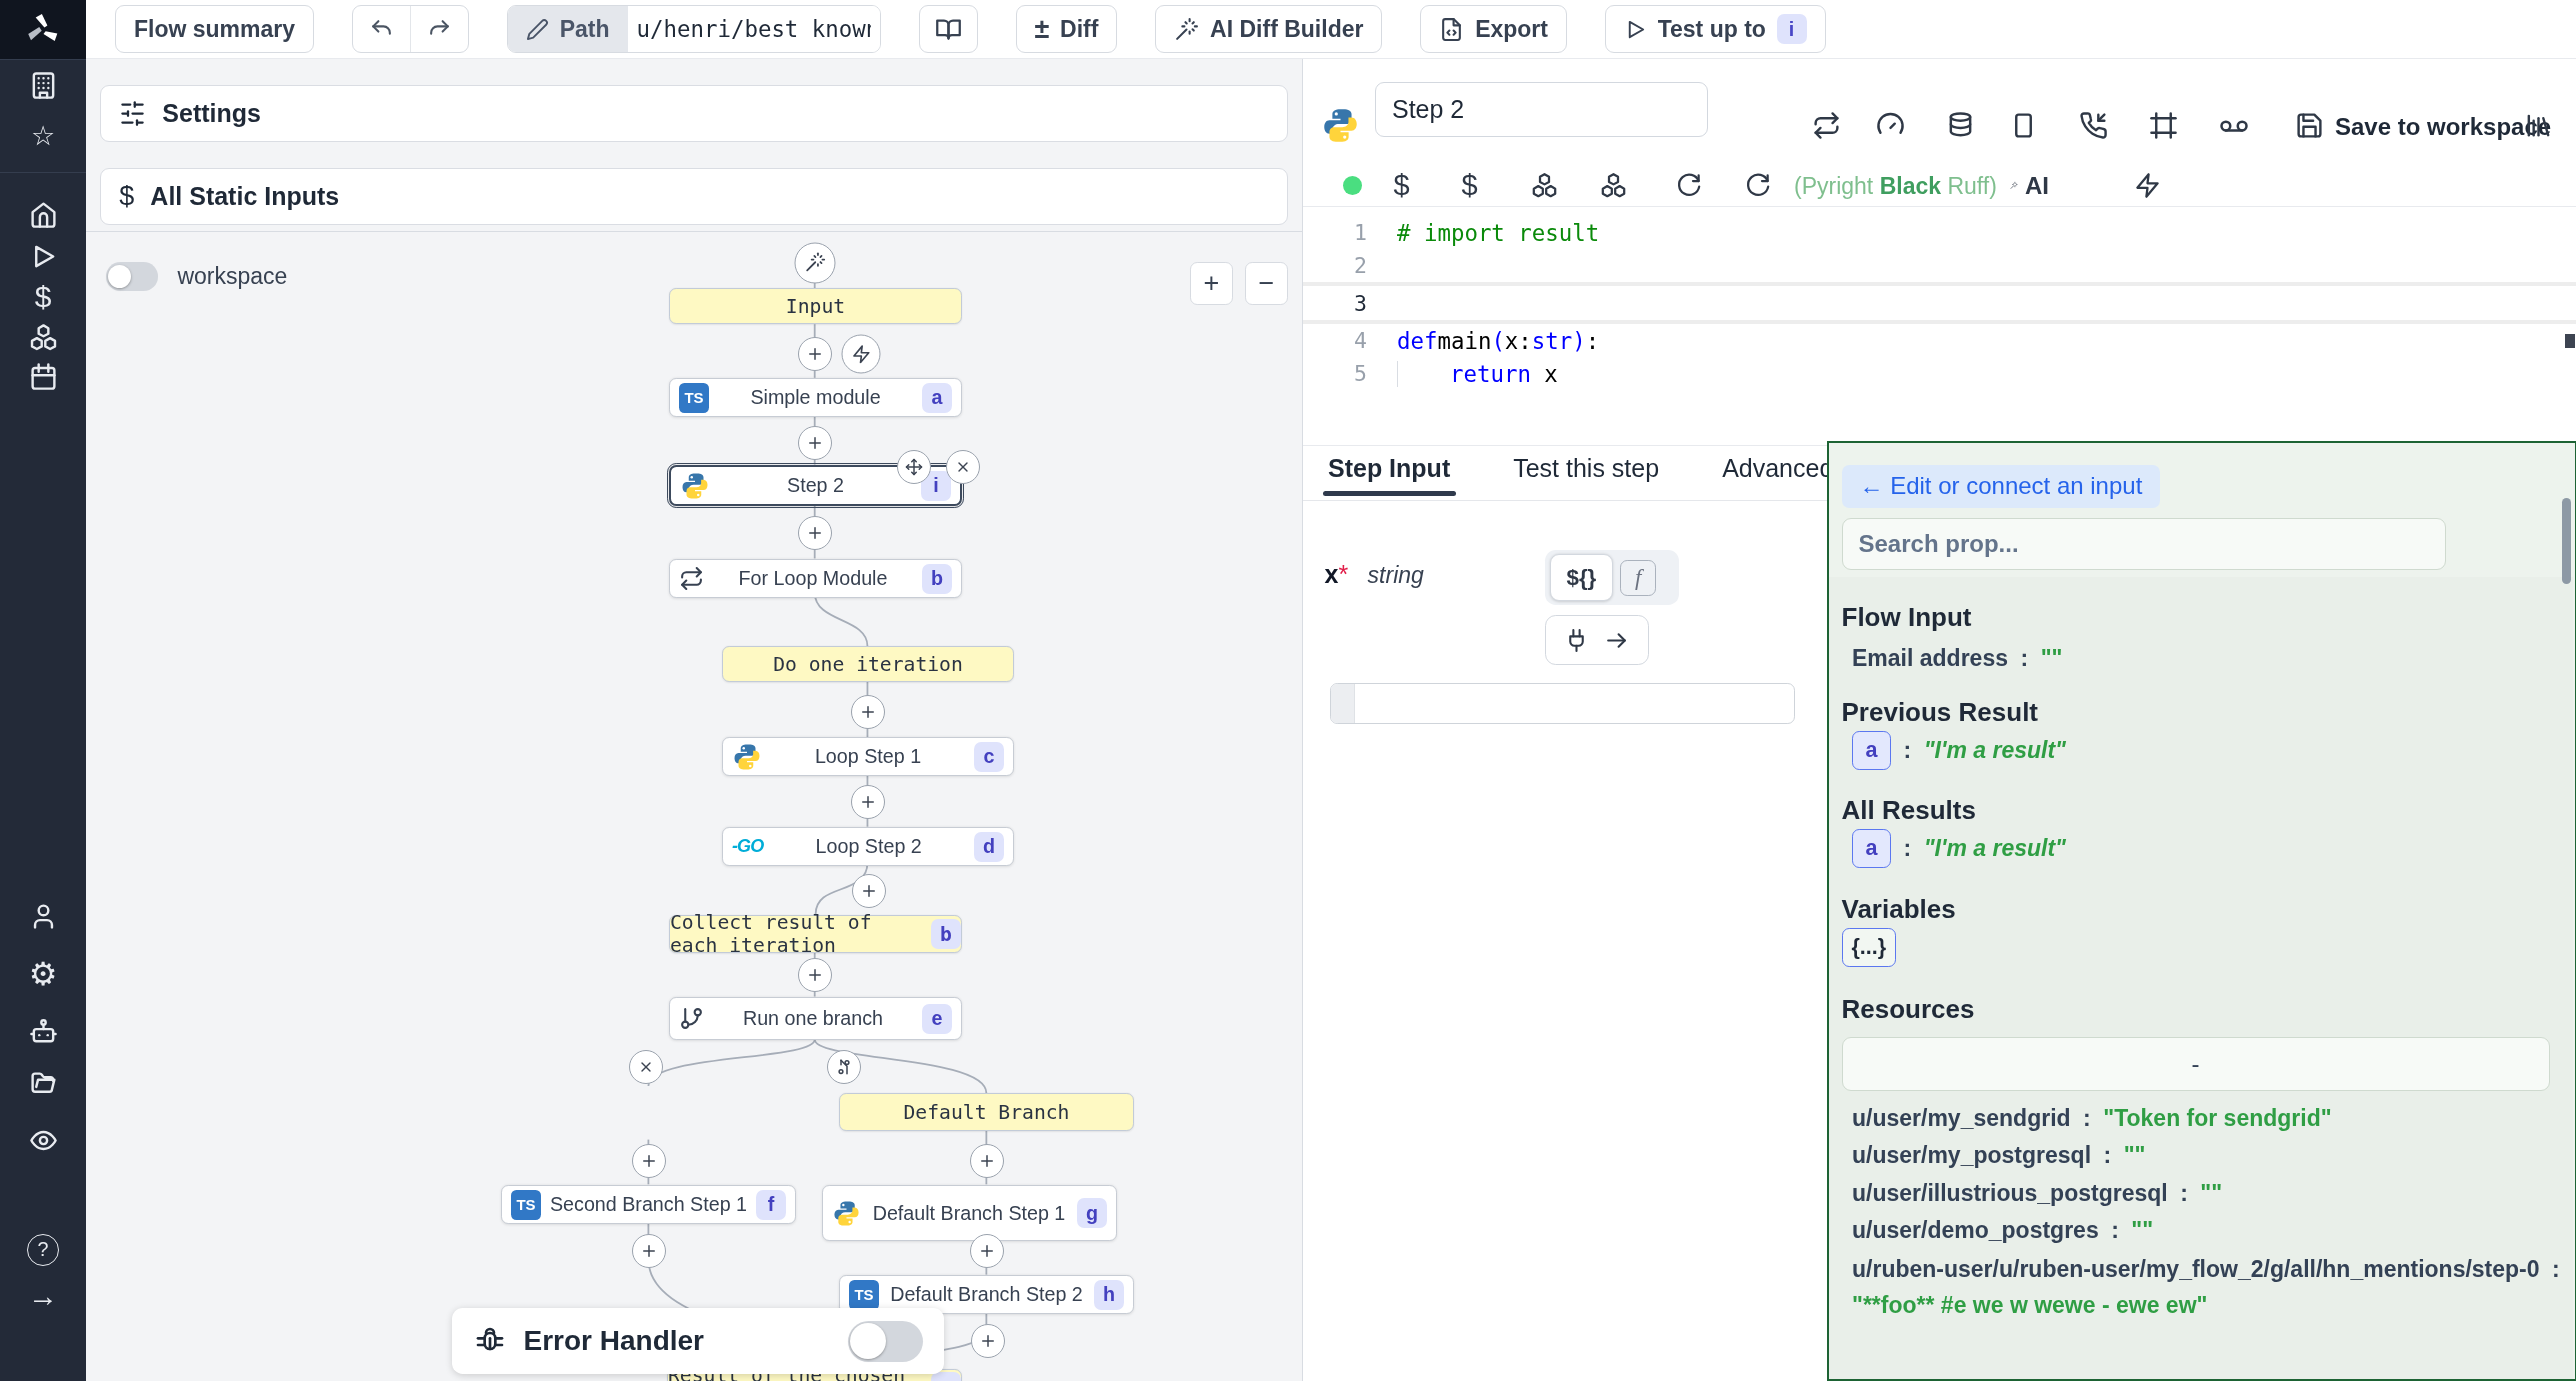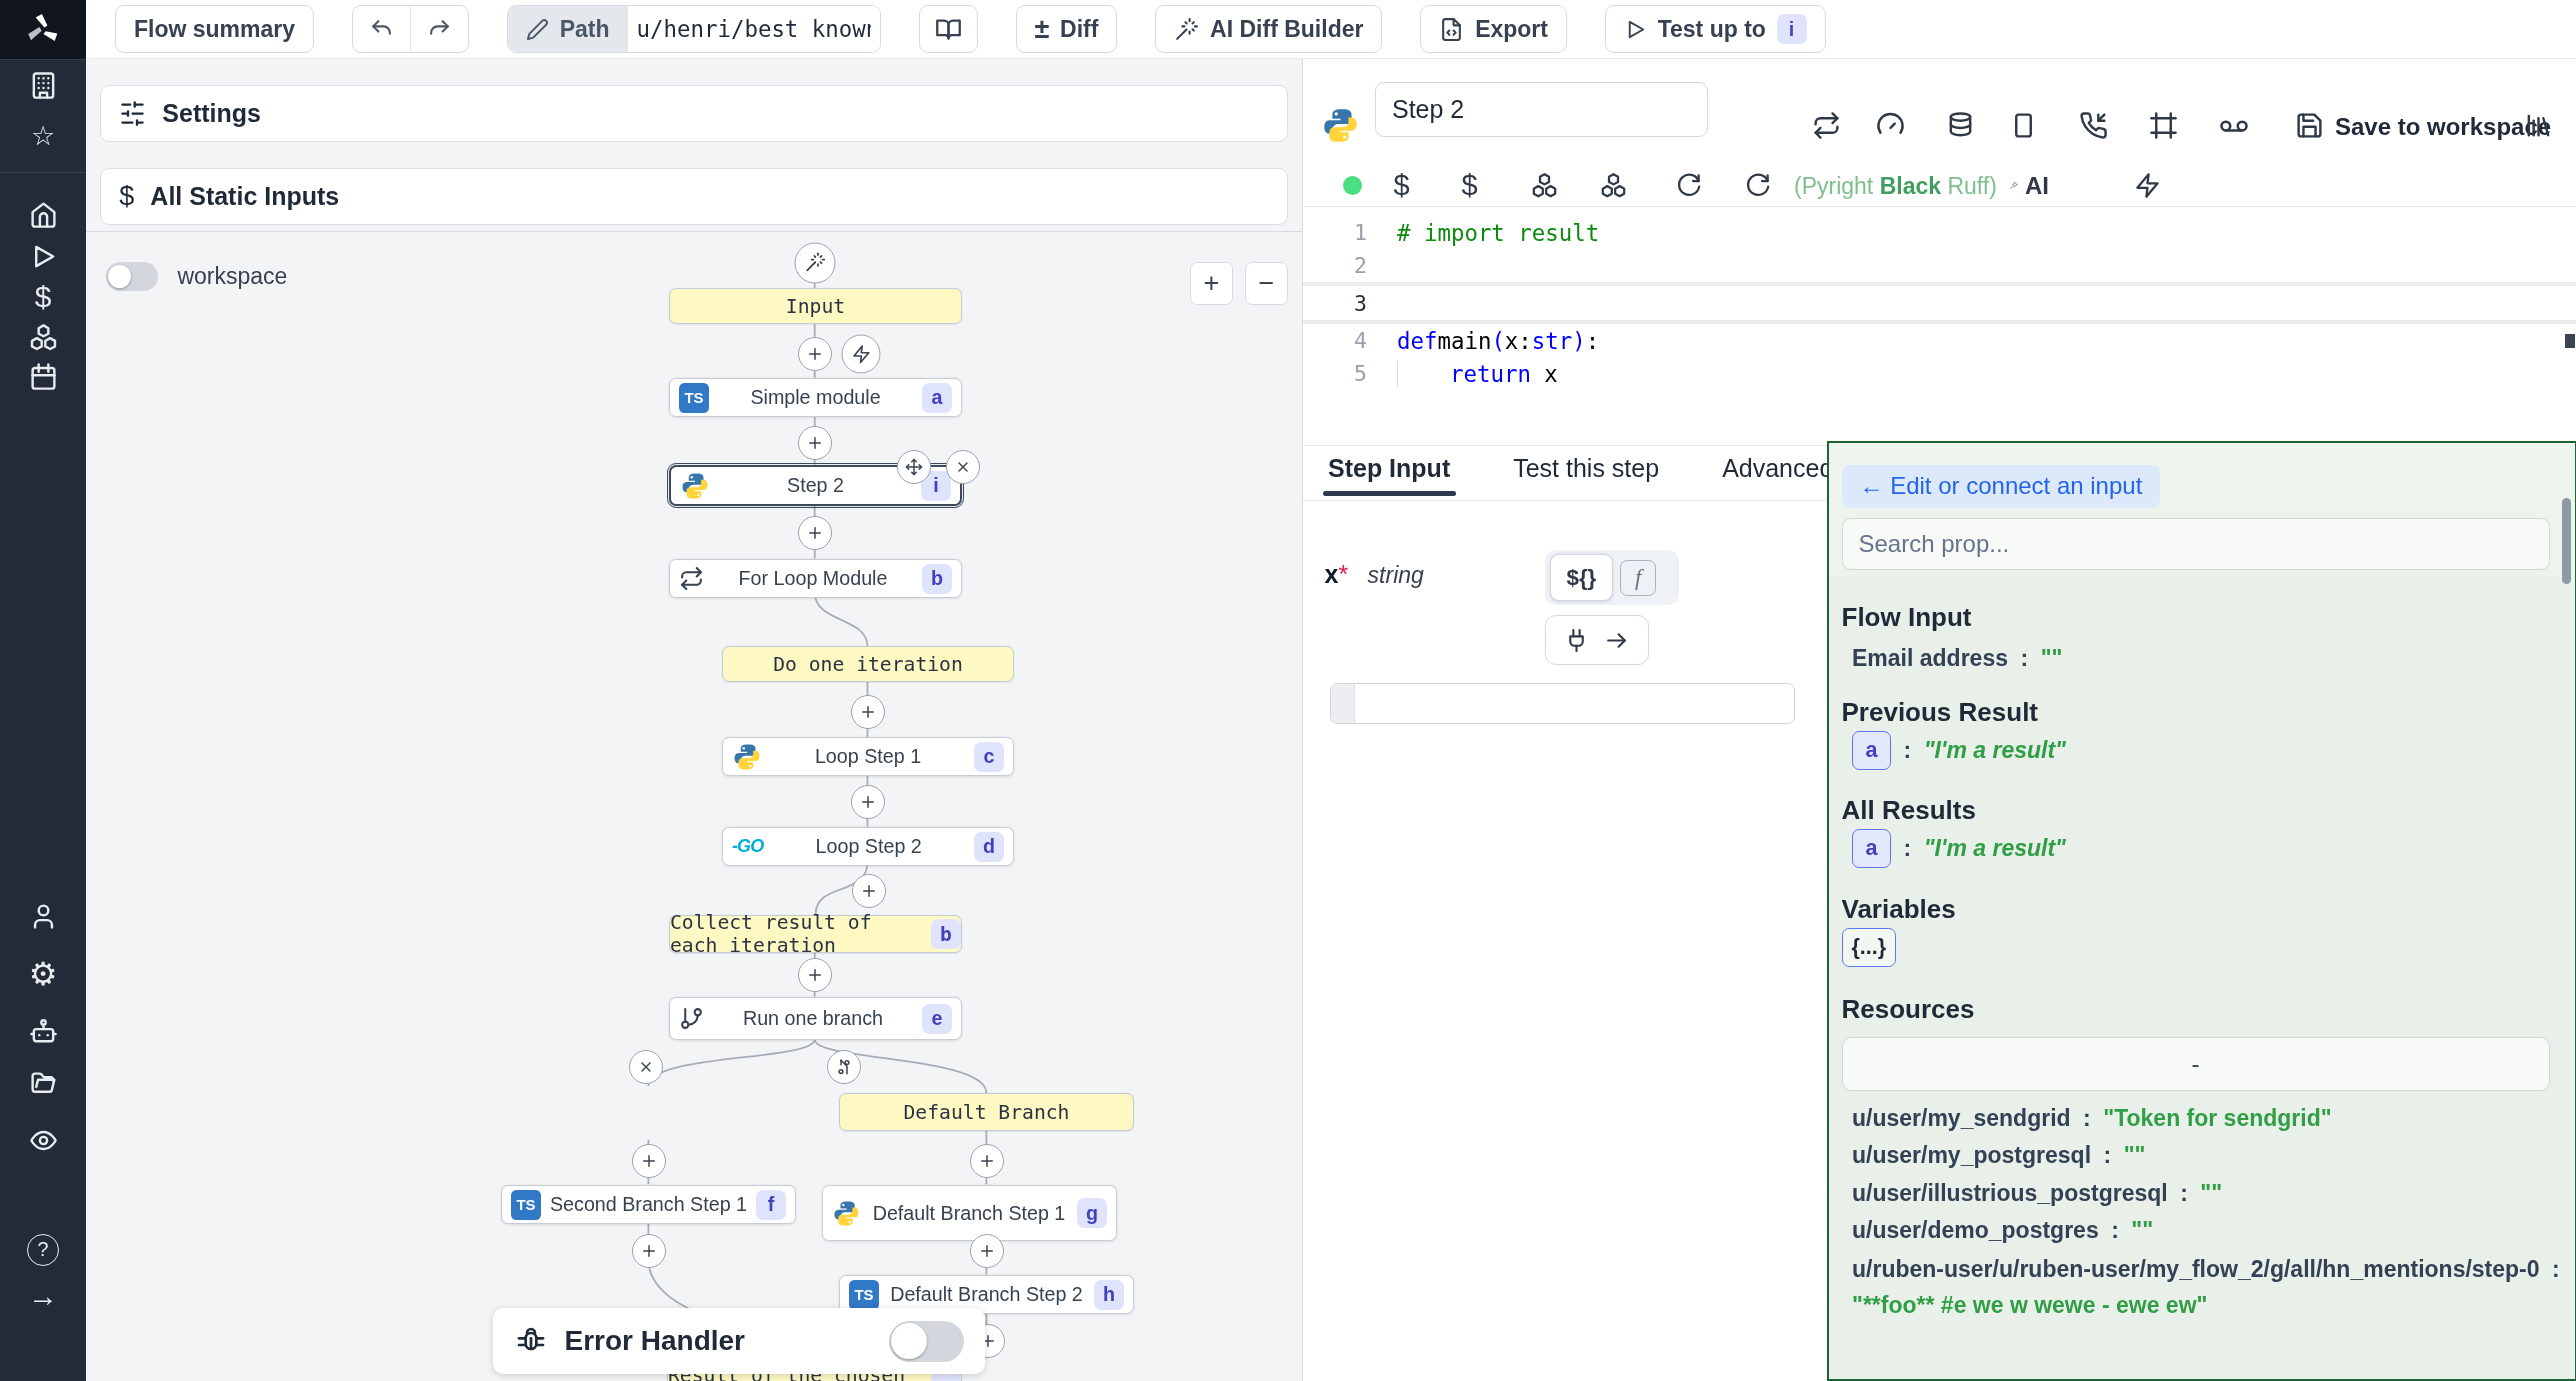--- a/index.html
+++ b/index.html
@@ -38,21 +38,21 @@
   .tog::after{content:"";position:absolute;left:2.7px;top:2.7px;width:23px;height:23px;background:#fff;border-radius:50%;box-shadow:0 0.9px 2.7px rgba(0,0,0,.35);}
   .zoombtn{position:absolute;width:43px;height:43px;background:#fff;border:1.8px solid #d7dbe1;border-radius:7.2px;display:flex;align-items:center;justify-content:center;font-size:27px;color:#374151;box-sizing:border-box;}
   .node{position:absolute;background:#fff;border:1.8px solid #c7ccd4;border-radius:7.2px;display:flex;align-items:center;padding:0 9px;gap:7.2px;box-shadow:0 0.9px 2.7px rgba(0,0,0,.10);font-size:19.7px;color:#374151;box-sizing:border-box;}
   .node .nlabel{flex:1;text-align:center;white-space:nowrap;overflow:hidden;}
   .vnode{position:absolute;background:#fef9c3;border:1.8px solid #c2cbd8;border-radius:7.2px;display:flex;align-items:center;justify-content:center;font-family:"DejaVu Sans Mono",monospace;font-size:19.7px;color:#2a3342;box-shadow:0 0.9px 1.8px rgba(0,0,0,.08);box-sizing:border-box;gap:12.5px;}
   .nbadge{width:30px;height:30px;min-width:30px;background:#dfe3fc;color:#4340bf;border-radius:7.2px;display:flex;align-items:center;justify-content:center;font-weight:700;font-size:19.7px;}
   .selnode{border:2.7px solid #3d4a5d;outline:1.8px solid #3d4a5d;outline-offset:1.8px;}
   .pc{position:absolute;width:34px;height:34px;border-radius:50%;background:#fff;border:1.8px solid #9aa2ad;display:flex;align-items:center;justify-content:center;color:#3c4452;transform:translate(-50%,-50%);box-sizing:border-box;}
   .tsic{width:30px;height:30px;min-width:30px;background:#3178c6;border-radius:5.4px;color:#fff;font-weight:700;font-size:15px;display:flex;align-items:center;justify-content:center;}
   .goic{color:#00add8;font-weight:700;font-style:italic;font-size:18px;letter-spacing:-0.9px;}
-  #errbar{position:absolute;left:366px;top:1075px;width:492px;height:66px;background:#fff;border-radius:10.7px;box-shadow:0 1.8px 7.2px rgba(0,0,0,.15);display:flex;align-items:center;gap:18px;padding:0 21.5px;box-sizing:border-box;z-index:5;margin-left:41px;}
+  #errbar{position:absolute;left:366px;top:1075px;width:492px;height:66px;background:#fff;border-radius:10.7px;box-shadow:0 1.8px 7.2px rgba(0,0,0,.15);display:flex;align-items:center;gap:18px;padding:0 21.5px;box-sizing:border-box;z-index:5;}
   #errtog{position:relative;margin-left:auto;width:75px;height:41px;border-radius:20.6px;background:#d3d7dd;}
   #errtog::after{content:"";position:absolute;left:2.7px;top:2.7px;width:36px;height:36px;background:#fff;border-radius:50%;box-shadow:0 0.9px 2.7px rgba(0,0,0,.35);}
 
   
   #rightpanel{left:1302px;top:59px;width:1274px;height:1322px;background:#fff;border-left:1.8px solid #d8dce2;box-sizing:border-box;}
   #stepTitle{position:absolute;left:72px;top:23px;width:333px;height:55px;border:1.8px solid #d3d8df;border-radius:9px;font-size:25px;color:#1f2937;padding:0 16px;box-sizing:border-box;outline:none;}
   .hic{position:absolute;width:39px;height:39px;display:flex;align-items:center;justify-content:center;color:#2f3846;}
   .hlab{position:absolute;font-size:24px;font-weight:700;color:#1f2937;white-space:nowrap;}
   .asst{color:#7fbf8e;font-size:23px;}
   .asst b{color:#3f9e5f;font-weight:700;}
@@ -74,21 +74,21 @@
   #xfield{position:absolute;left:21.5px;top:442px;width:501px;height:880px;background:#fff;}
   .exprwrap{position:absolute;left:220px;top:49px;width:134px;height:55px;background:#eef1f5;border-radius:10.7px;display:flex;align-items:center;padding:0 5.4px;box-sizing:border-box;gap:7.2px;}
   .exprbtn{width:63px;height:47px;background:#fff;border:1.8px solid #d3d8df;border-radius:9px;box-shadow:0 0.9px 2.7px rgba(0,0,0,.15);display:flex;align-items:center;justify-content:center;font-size:22.4px;font-weight:700;color:#2f3846;box-sizing:border-box;}
   .fnbtn{width:36px;height:36px;border:1.8px solid #aab2bd;border-radius:7.2px;display:flex;align-items:center;justify-content:center;font-family:"Liberation Serif",serif;font-style:italic;font-size:23px;color:#6b7280;box-sizing:border-box;}
   .plugwrap{position:absolute;left:220px;top:114px;width:104px;height:50px;background:#fff;border:1.8px solid #d3d8df;border-radius:10.7px;display:flex;align-items:center;justify-content:center;gap:14.3px;color:#2f3846;box-sizing:border-box;}
   #xinput{position:absolute;left:5.4px;top:182px;width:465px;height:41px;border:1.8px solid #cfd4da;border-radius:7.2px;background:#fff;box-sizing:border-box;display:flex;overflow:hidden;}
   #xinput .gut{width:23px;background:#eceef1;border-right:0.9px solid #dfe2e6;}
   
   #connect{position:absolute;left:524px;top:382px;width:750px;height:940px;background:#edf3ed;border:2.7px solid #1d6334;box-sizing:border-box;overflow:hidden;}
   #backpill{position:absolute;left:12.5px;top:21.5px;height:43px;background:#dce9fb;color:#2563eb;border-radius:7.2px;display:flex;align-items:center;padding:0 18px;font-size:24px;}
-  #searchprop{position:absolute;left:12.5px;top:75px;width:708px;height:52px;background:#f7faf7;border:1.8px solid #cfdacf;border-radius:9px;font-size:24px;color:#701a75;padding:0 16px;box-sizing:border-box;outline:none;}
+  #searchprop{position:absolute;left:12.5px;top:75px;width:604px;height:52px;background:#f7faf7;border:1.8px solid #cfdacf;border-radius:9px;font-size:24px;color:#701a75;padding:0 16px;box-sizing:border-box;outline:none;font-weight:bold;}
   #searchprop::placeholder{color:#64748b;}
   #connlist{position:absolute;left:0;top:134px;width:744px;height:803px;background:#e9efe9;}
   .chead{position:absolute;left:12.5px;font-size:26px;font-weight:700;color:#1f2937;}
   .crow{position:absolute;left:23px;font-size:23px;font-weight:700;color:#334155;display:flex;align-items:center;gap:12.5px;white-space:nowrap;}
   .cval{color:#2f9e44;}
   .abadge{width:39px;height:39px;background:#e3e8fd;border:1.8px solid #5b77f0;border-radius:7.2px;color:#4340bf;font-weight:700;font-size:21.5px;display:flex;align-items:center;justify-content:center;box-sizing:border-box;}
   .vbadge{height:39px;padding:0 9px;background:#f2f7f2;border:1.8px solid #5b77f0;border-radius:7.2px;color:#1f2937;font-weight:700;font-size:21.5px;display:flex;align-items:center;justify-content:center;box-sizing:border-box;}
   #ressel{position:absolute;left:12.5px;top:460px;width:708px;height:54px;background:#f7faf7;border:1.8px solid #cfdacf;border-radius:9px;display:flex;align-items:center;justify-content:center;font-size:24px;color:#334155;box-sizing:border-box;}
   #connscroll{position:absolute;right:3.6px;top:55px;width:9px;height:86px;background:#8d99a5;border-radius:4.5px;}
 </style>

